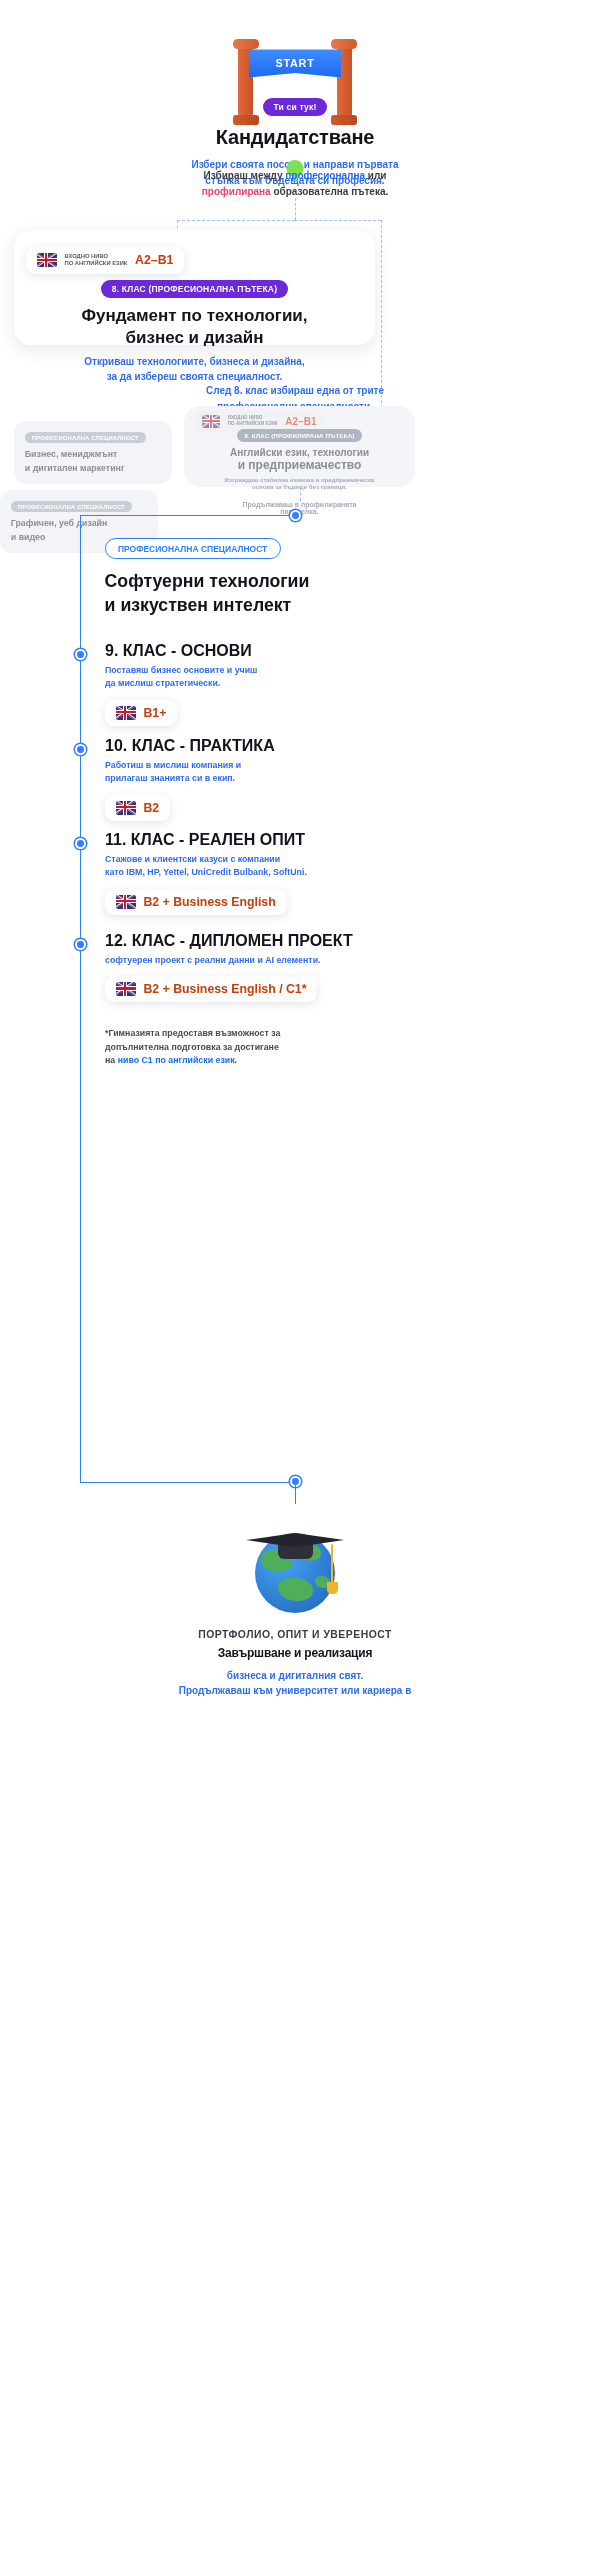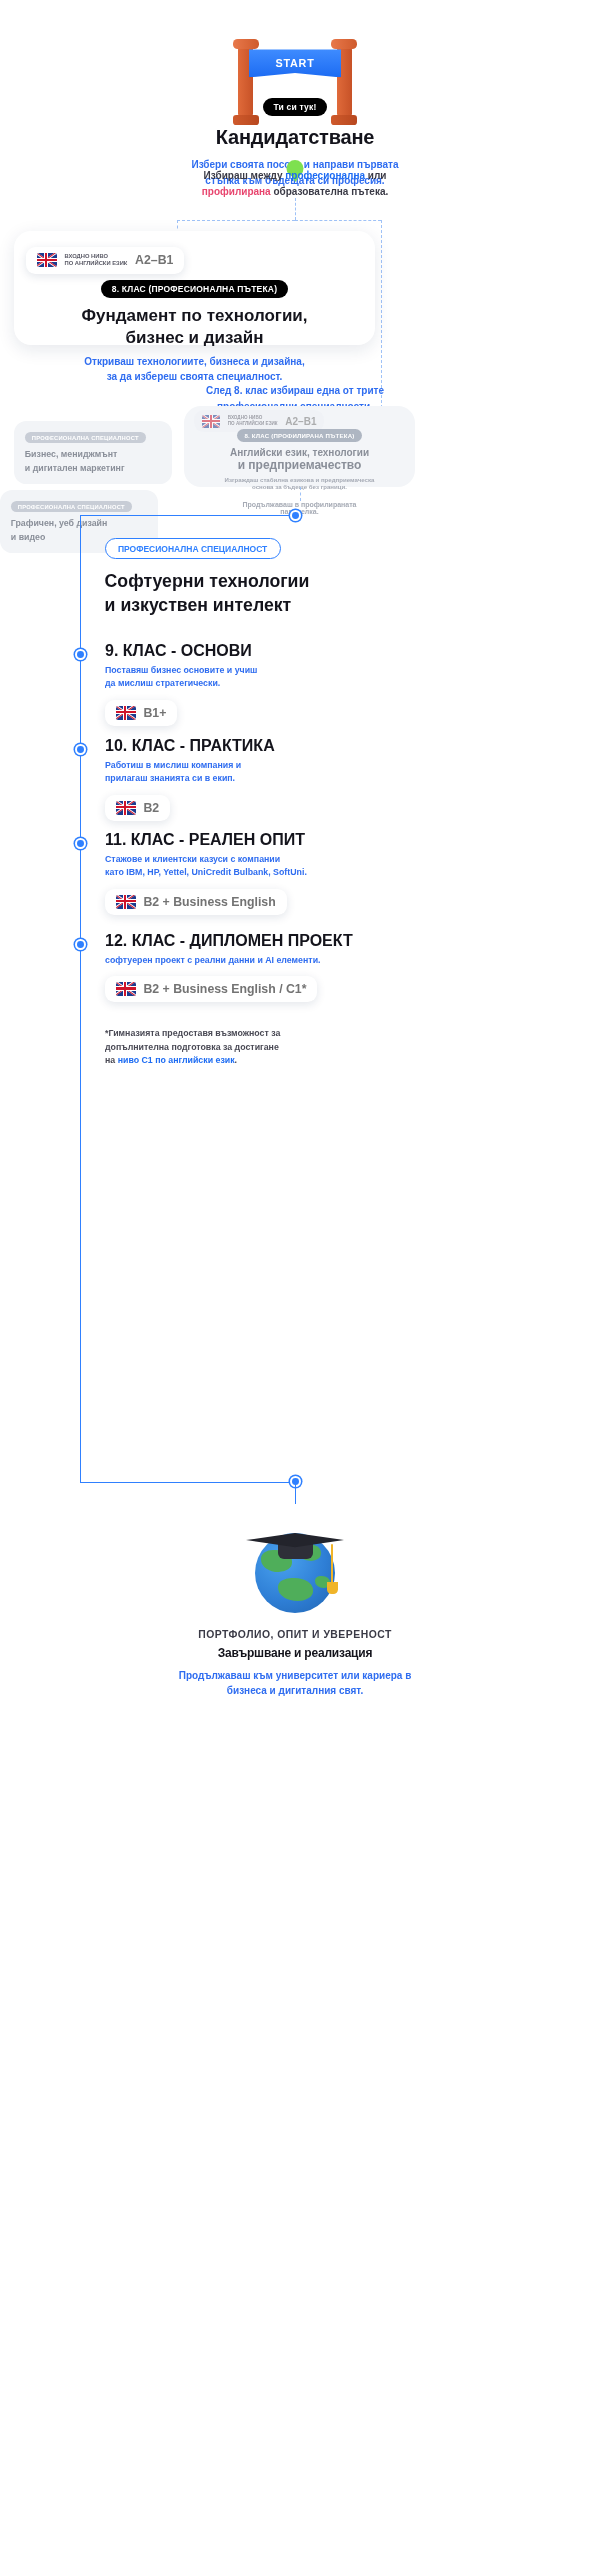--- a/index.html
+++ b/index.html
@@ -33,21 +33,21 @@
   .post-foot.left { left:-0.8px; }
   .post-foot.right { right:-0.8px; }
   .banner { position:absolute; left:15.4px; right:15.4px; top:18.4px; height:28px;
             background:linear-gradient(180deg,#3f8cff,#1d6cf3); color:#fff;
             display:flex; align-items:center; justify-content:center;
             font-size:10.8px; font-weight:bold; letter-spacing:0.8px;
             clip-path: polygon(0 0, 100% 0, 100% 100%, 50% 84%, 0 100%);
             box-shadow:0 1.5px 3.1px rgba(0,0,0,.12); }
 
   
-  .pill { display:inline-block; background:#000000; color:#fff; font-size:8.5px;
+  .pill { display:inline-block; background:#6d28d9; color:#fff; font-size:8.5px;
           font-weight:bold; border-radius:10.8px; padding:3.8px 10.8px; letter-spacing:0.2px; }
   .pill-outline { display:inline-block; background:#fff; color:#2f80ff; font-size:8.5px;
           font-weight:bold; border-radius:10.8px; padding:4.6px 12.3px; border:1.2px solid #2f80ff; }
 
   
   h1.title { font-size:20px; margin:10.8px 0 7.7px; font-weight:bold; color:#14141c; letter-spacing:-0.2px; }
   h2.title { font-size:17px; margin:7.7px 0 6.1px; font-weight:bold; color:#14141c; line-height:1.25; }
   .sub { font-size:10px; line-height:1.55; color:#2f6df0; font-weight:bold; }
   .sub-dark { font-size:10px; line-height:1.55; color:#3a3a46; font-weight:bold; }
 
@@ -72,21 +72,21 @@
   .card { position:absolute; background:#fff; border-radius:17px;
           box-shadow:0 4.6px 17px rgba(20,40,80,.10); }
   .card.ghost { background:#f3f5f8; box-shadow:none; }
 
   
   .eng-chip { display:inline-flex; align-items:center; gap:7.7px; background:#fff;
               border-radius:9.2px; box-shadow:0 2.3px 9.2px rgba(20,40,80,.12);
               padding:6.1px 10.8px; }
   .eng-chip.flat { box-shadow:none; background:#eef1f6; }
   .eng-label { font-size:5.8px; line-height:1.25; color:#5a5a66; font-weight:bold; text-transform:uppercase; }
-  .eng-level { font-size:12.3px; font-weight:bold; color:#737373; }
+  .eng-level { font-size:12.3px; font-weight:bold; color:#c2410c; }
   .eng-level.sm { font-size:10px; }
 
   
   .flag { width:18.4px; height:13px; border-radius:2.3px; position:relative; overflow:hidden;
           background:#1b3a8f; flex:0 0 auto; }
   .flag.big { width:20px; height:14px; }
   .flag i { position:absolute; display:block; }
   .f-d1 { width:26px; height:2.3px; background:#fff; top:5.4px; left:-3.8px; transform:rotate(35deg); }
   .f-d2 { width:26px; height:2.3px; background:#fff; top:5.4px; left:-3.8px; transform:rotate(-35deg); }
   .f-d3 { width:26px; height:1.2px; background:#cf142b; top:6px; left:-3.8px; transform:rotate(35deg); }
@@ -384,18 +384,18 @@
         <div class="cap-base"></div>
         <div class="tassel"></div>
         <div class="tassel-end"></div>
       </div>
     </div>
   </div>
 
   <div class="sec center" style="top:1629px;">
     <div style="font-size:10.4px; font-weight:bold; letter-spacing:0.5px; color:#3a3a46;">ПОРТФОЛИО, ОПИТ И УВЕРЕНОСТ</div>
     <h1 class="title" style="font-size:12px; margin-top:6.1px;">Завършване и реализация</h1>
+    <div class="sub">бизнеса и дигиталния свят.</div>
     <div class="sub">Продължаваш към университет или кариера в</div>
-    <div class="sub">бизнеса и дигиталния свят.</div>
   </div>
 
 </div>
 
 
 </body></html>

